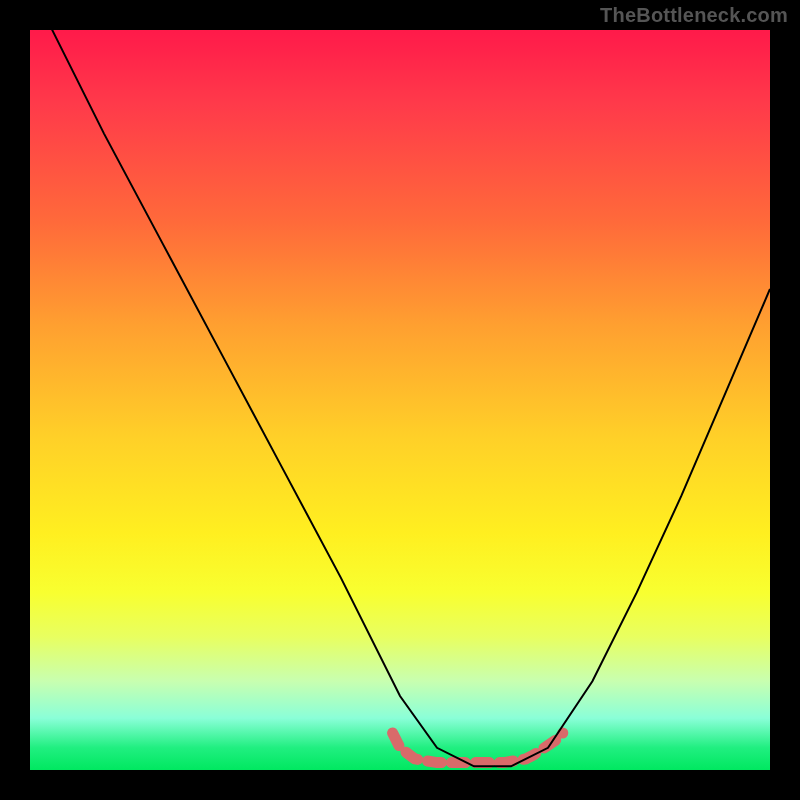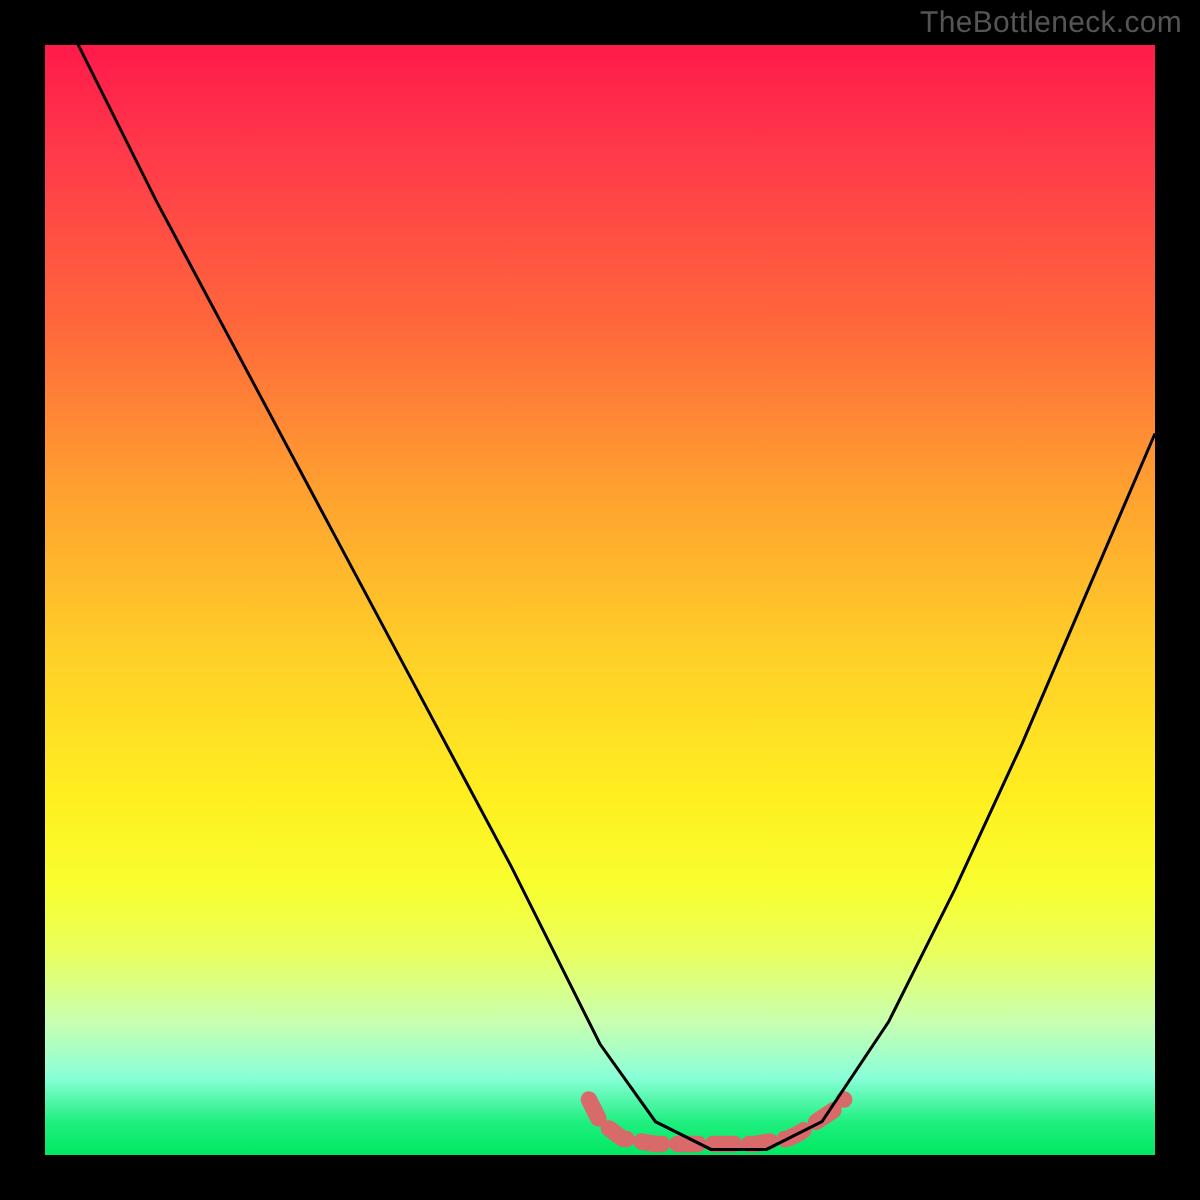--- a/index.html
+++ b/index.html
@@ -10,21 +10,21 @@
     position: relative;
     font-family: Arial, sans-serif;
     overflow: hidden;
   }
   .watermark {
     position: absolute;
     top: 4px;
     right: 12px;
     color: #555;
     font-size: 20px;
-    font-weight: 400;
+    font-weight: 700;
     z-index: 10;
     letter-spacing: 0.2px;
   }
   .plot-area {
     position: absolute;
     left: 30px;
     top: 30px;
     width: 740px;
     height: 740px;
     overflow: hidden;

